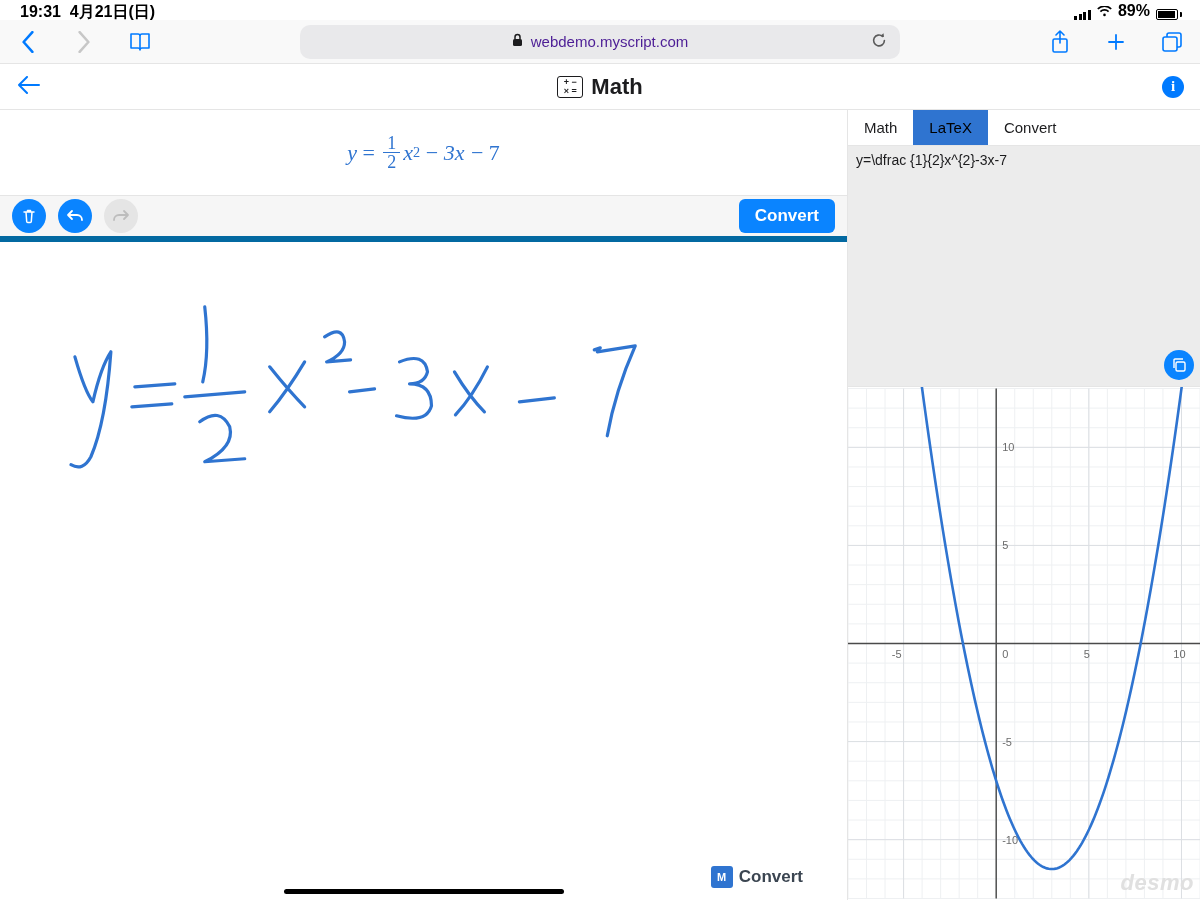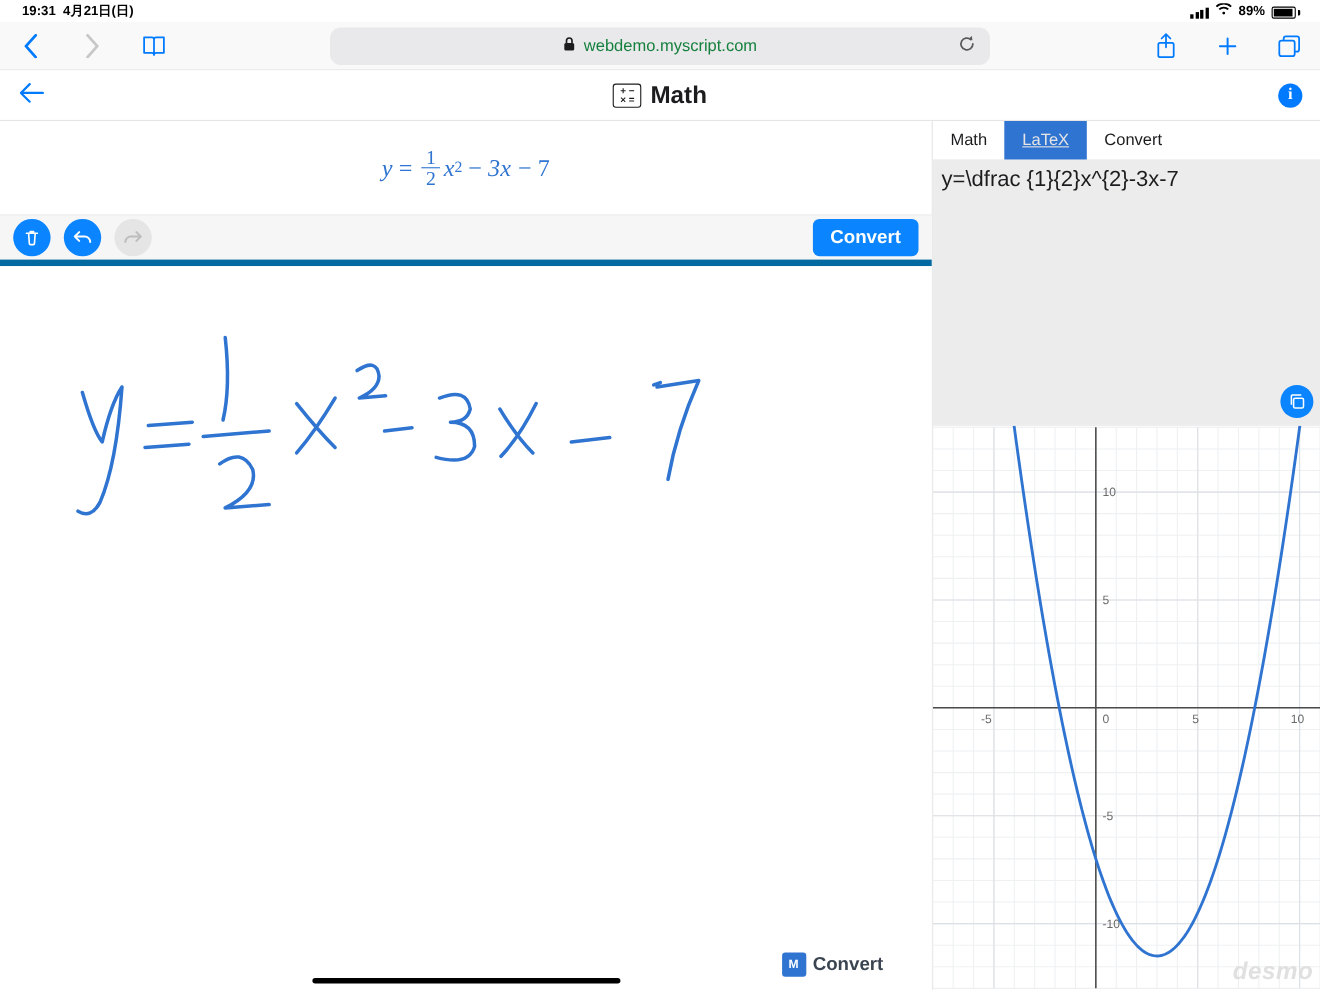--- a/index.html
+++ b/index.html
@@ -1,34 +1,34 @@
 <!DOCTYPE html>
 <html><head>
 <meta charset="utf-8">
 <style>
   * { box-sizing: border-box; margin: 0; padding: 0; }
   html, body { width: 1200px; height: 900px; font-family: -apple-system, "Helvetica Neue", Arial, sans-serif; background: #fff; overflow: hidden; }
   
-  .statusbar { position: relative; height: 20px; width: 100%; font-size: 12px; font-weight: 600; color: #000; }
+  .statusbar { position: relative; height: 20px; width: 100%; font-size: 16px; font-weight: 600; color: #000; }
   .statusbar .left { position: absolute; left: 20px; top: 2px; }
   .statusbar .right { position: absolute; right: 18px; top: 2px; display: flex; align-items: flex-end; gap: 6px; }
   .sigbars { display: inline-flex; align-items: flex-end; gap: 1.5px; }
   .sigbars span { width: 3px; background: #000; display: inline-block; }
   .wifi { font-size: 13px; }
   .battery { display: inline-flex; align-items: center; gap: 2px; }
   .battery .body { width: 22px; height: 11px; border: 1px solid #000; border-radius: 2px; position: relative; }
   .battery .fill { position: absolute; left: 1px; top: 1px; bottom: 1px; background: #000; }
   .battery .tip { width: 2px; height: 5px; background: #000; border-radius: 0 1px 1px 0; }
   
   .safari-bar { height: 44px; display: flex; align-items: center; padding: 0 14px; gap: 24px; background: #f9f9f9; border-bottom: 1px solid #e5e5e5; }
   .safari-bar .nav-group { display: flex; gap: 28px; align-items: center; }
   .safari-icon { width: 28px; height: 28px; display: flex; align-items: center; justify-content: center; color: #007aff; }
   .safari-icon.disabled { color: #c7c7c7; }
   .addrwrap { flex: 1; display: flex; justify-content: center; }
-  .addrbar { width: 600px; height: 34px; background: #e9e9eb; border-radius: 10px; display: flex; align-items: center; justify-content: center; gap: 8px; position: relative; font-size: 15px; color: #15803d; }
+  .addrbar { width: 600px; height: 34px; background: #e9e9eb; border-radius: 10px; display: flex; align-items: center; justify-content: center; gap: 8px; position: relative; font-size: 15px; color: #4c1d95; }
   .addrbar .reload { position: absolute; right: 12px; top: 50%; transform: translateY(-50%); color: #5a5a5a; }
   .right-actions { display: flex; gap: 28px; align-items: center; }
   
   .app-header { height: 46px; border-bottom: 1px solid #e5e5e5; display: flex; align-items: center; justify-content: center; position: relative; background: #fff; }
   .app-header .title { font-weight: 700; font-size: 22px; color: #1c1c1e; display: flex; align-items: center; gap: 8px; }
   .title .math-badge { width: 26px; height: 22px; border: 1.5px solid #1c1c1e; border-radius: 3px; position: relative; font-size: 9px; line-height: 1; display:flex; flex-direction:column; align-items:center; justify-content:center; letter-spacing:0; color:#1c1c1e; }
   .app-header .back { position: absolute; left: 18px; top: 50%; transform: translateY(-50%); color: #007aff; }
   .app-header .info { position: absolute; right: 16px; top: 50%; transform: translateY(-50%); width: 22px; height: 22px; border-radius: 50%; background: #007aff; color: #fff; font-size: 15px; font-weight: 700; display: flex; align-items: center; justify-content: center; font-family: Georgia, serif; }
   
   .split { display: flex; height: calc(900px - 20px - 44px - 46px); }
@@ -49,22 +49,22 @@
   .convert-btn { background: #0a84ff; color: #fff; font-weight: 600; font-size: 17px; padding: 7px 16px; border-radius: 6px; }
   
   .canvas { flex: 1; position: relative; background: #fff; }
   .canvas svg { position: absolute; inset: 0; }
   .ms-logo { position: absolute; right: 44px; bottom: 12px; display: flex; align-items: center; gap: 6px; color: #3b4551; font-weight: 600; font-size: 17px; }
   .ms-logo .sq { width: 22px; height: 22px; background: #2f74d0; border-radius: 3px; color: #fff; font-size: 11px; font-weight: 700; display: flex; align-items: center; justify-content: center; letter-spacing: 0.5px; }
   .home-bar { position: absolute; bottom: 6px; left: 50%; transform: translateX(-50%); width: 280px; height: 5px; background: #000; border-radius: 3px; }
   
   .tabs { display: flex; border-bottom: 1px solid #e5e5e5; }
   .tab { flex: 0 0 auto; padding: 9px 16px; font-size: 15px; color: #1c1c1e; }
-  .tab.active { background: #2f74d0; color: #e5e5e5; text-decoration: underline; }
-  .code-box { background: #ececec; font-size: 20px; color: #1c1c1e; padding: 6px 8px; height: 240px; position: relative; font-family: -apple-system, Arial, sans-serif; }
+  .tab.active { background: #2f74d0; color: #000000; }
+  .code-box { background: #ececec; font-size: 14px; color: #1c1c1e; padding: 6px 8px; height: 240px; position: relative; font-family: -apple-system, Arial, sans-serif; }
   .copy-fab { position: absolute; right: 6px; bottom: 6px; width: 30px; height: 30px; border-radius: 50%; background: #0a84ff; display: flex; align-items: center; justify-content: center; color: #fff; }
   .graph { flex: 1; position: relative; overflow: hidden; border-top: 1px solid #e5e5e5;}
   .graph svg { width: 100%; height: 100%; }
   .watermark { position: absolute; right: 6px; bottom: 4px; color: #e0e0e0; font-size: 22px; font-weight: 600; font-style: italic; letter-spacing: 0.5px;}
 </style>
 </head>
 <body>
 
 <div class="statusbar">
   <div class="left">

